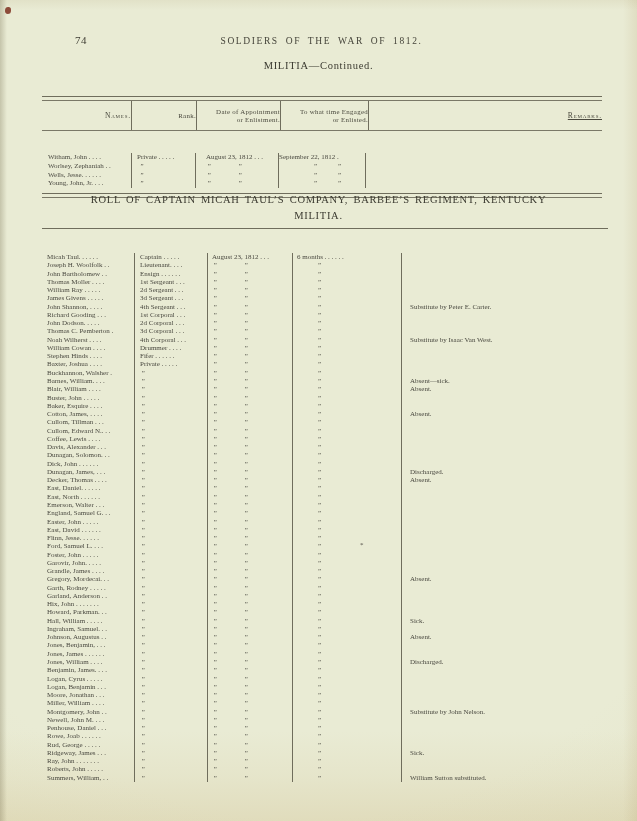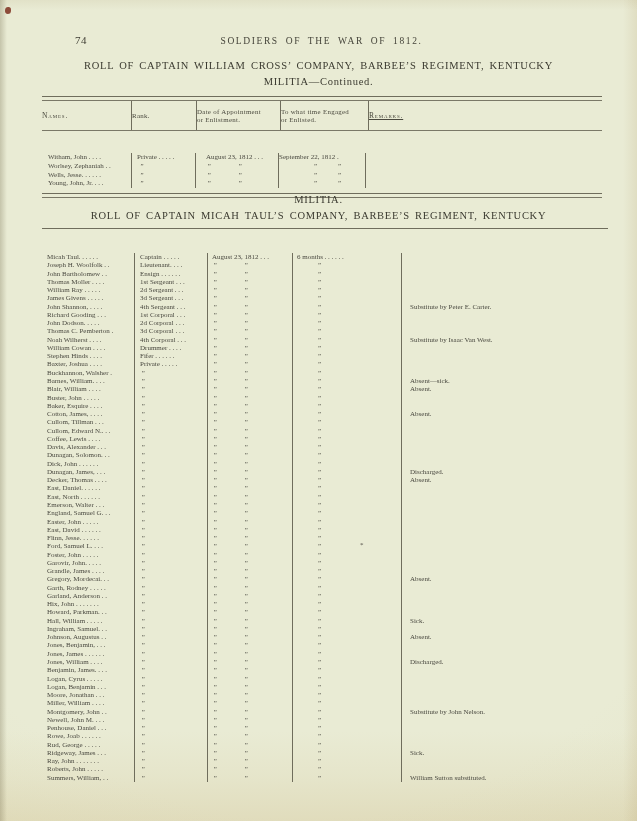--- a/index.html
+++ b/index.html
@@ -26,21 +26,21 @@
   .title2{top:192px;}
 
   .tbl{position:absolute;left:42px;}
   .tbl1{top:96px;width:560px;}
   .tbl2{top:228px;width:566px;}
   .dblrule{height:3px;border-top:1px solid #6f6d5c;border-bottom:1px solid #7a7867;}
   .snglrule{height:0;border-top:1px solid #6f6d5c;}
   .hline{height:0;border-top:1px solid #7a7867;}
 
   .headrow{display:flex;height:29px;align-items:stretch;font-size:6.9px;color:#4a493e;}
-  .hcell{display:flex;flex-direction:column;justify-content:center;text-align:left;line-height:7.6px;letter-spacing:.3px;}
+  .hcell{display:flex;flex-direction:column;justify-content:center;text-align:right;line-height:7.6px;letter-spacing:.3px;}
   .sc{font-variant:small-caps;letter-spacing:.8px;font-size:7.6px;}
   .hc0{width:89px;}
   .hc1{width:64px;border-left:1px solid #6f6d5c;}
   .hc2{width:83px;border-left:1px solid #6f6d5c;}
   .hc3{width:87px;border-left:1px solid #6f6d5c;}
   .hc4{flex:1;border-left:1px solid #6f6d5c;text-decoration:underline;}
 
   .rows{padding-top:4px;padding-bottom:5px;margin-top:18px;}
   .row{display:flex;align-items:stretch;}
   .tbl1 .row{height:8.8px;}
@@ -63,21 +63,20 @@
 
 <div class="page">
 
   <div class="speck"></div>
   <div class="stray">*</div>
 
   <div class="pagenum">74</div>
   <div class="runhead">SOLDIERS OF THE WAR OF 1812.</div>
 
   <div class="title title1">
-    <div>ROLL OF CAPTAIN WILLIAM CROSS’ COMPANY, BARBEE’S REGIMENT, KENTUCKY</div>
     <div>MILITIA—Continued.</div>
   </div>
 
   <div class="tbl tbl1">
     <div class="dblrule"></div>
     <div class="headrow">
       <div class="hcell hc0">
         <span class="sc">Names.</span>
       </div>
       <div class="hcell hc1">
@@ -123,22 +122,22 @@
           <span class="cell c1">&nbsp;&nbsp;”</span>
           <span class="cell c2">&nbsp;”    ”</span>
           <span class="cell c3">     ”   ”</span>
           <span class="cell c4"></span>
         </div>
       </div>
     <div class="dblrule"></div>
   </div>
 
   <div class="title title2">
+    <div>ROLL OF CAPTAIN MICAH TAUL’S COMPANY, BARBEE’S REGIMENT, KENTUCKY</div>
     <div>MILITIA.</div>
-    <div>ROLL OF CAPTAIN MICAH TAUL’S COMPANY, BARBEE’S REGIMENT, KENTUCKY</div>
   </div>
 
   <div class="tbl tbl2">
     <div class="snglrule"></div>
     <div class="rows">
         <div class="row">
           <span class="cell c0">Micah Taul. . . . . .</span>
           <span class="cell c1">Captain . . . . .</span>
           <span class="cell c2">August 23, 1812 . . .</span>
           <span class="cell c3">6 months . . . . . .</span>

